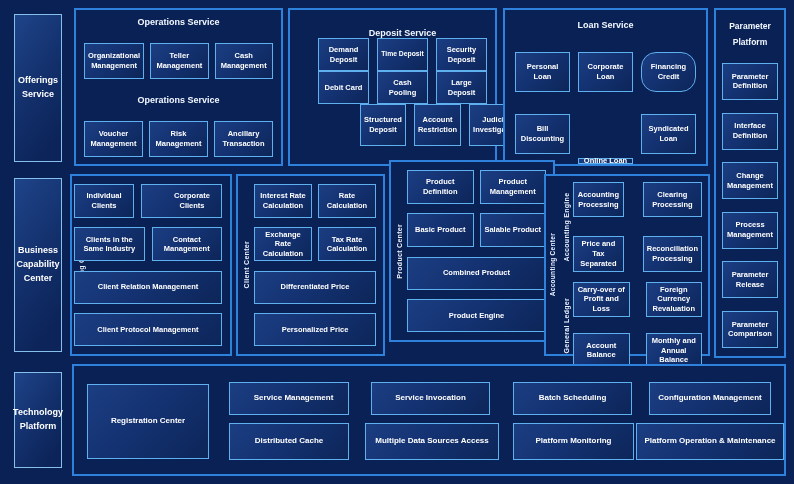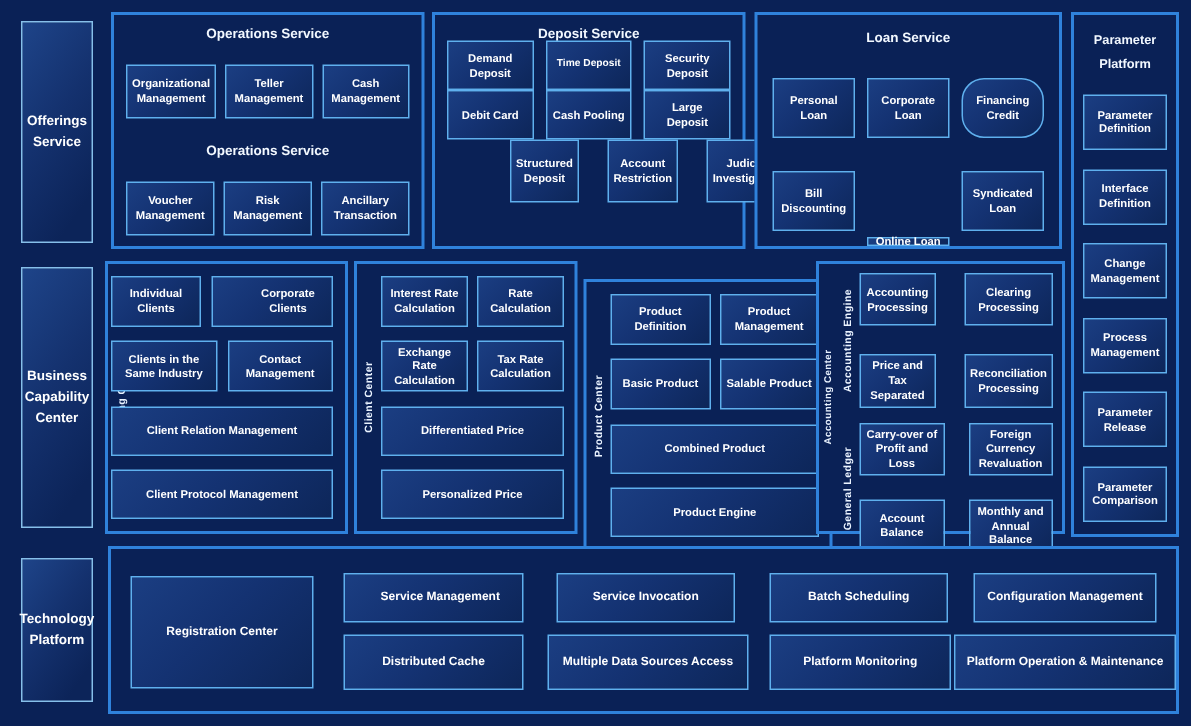--- a/index.html
+++ b/index.html
@@ -43,33 +43,33 @@
       <div class="ptitle">Operations Service</div>
       <div class="row" style="gap:6px;height:36px;">
         <div class="box" style="flex:1;">Voucher Management</div>
         <div class="box" style="flex:1;">Risk Management</div>
         <div class="box" style="flex:1;">Ancillary Transaction</div>
       </div>
     </div>
   </div>
 
   <div class="panel" style="left:288px;top:8px;width:209px;height:158px;">
-    <div class="col" style="padding:7px 8px;justify-content:flex-start;">
+    <div class="col" style="padding:7px 8px;justify-content:center;margin-left:20px;">
       <div class="ptitle">Deposit Service</div>
       <div class="row" style="gap:8px;height:33px;">
         <div class="box" style="flex:1;">Demand Deposit</div>
         <div class="box" style="flex:1;font-size:6.8px;">Time Deposit</div>
         <div class="box" style="flex:1;">Security Deposit</div>
       </div>
       <div class="row" style="gap:8px;height:33px;">
         <div class="box" style="flex:1;">Debit Card</div>
         <div class="box" style="flex:1;">Cash Pooling</div>
         <div class="box" style="flex:1;">Large Deposit</div>
       </div>
-      <div class="row" style="gap:19px;height:42px;padding-left:42px;">
+      <div class="row" style="gap:8px;height:42px;padding-left:42px;">
         <div class="box" style="flex:1;">Structured Deposit</div>
         <div class="box" style="flex:1;">Account Restriction</div>
         <div class="box" style="flex:1;">Judicial Investigation</div>
       </div>
     </div>
   </div>
 
   <div class="panel" style="left:503px;top:8px;width:205px;height:158px;">
     <div class="col" style="padding:10px 10px;justify-content:space-between;">
       <div class="ptitle">Loan Service</div>
@@ -130,21 +130,21 @@
       </div>
       <div class="row" style="gap:6px;height:34px;">
         <div class="box" style="flex:1;">Exchange Rate Calculation</div>
         <div class="box" style="flex:1;">Tax Rate Calculation</div>
       </div>
       <div class="box" style="height:33px;">Differentiated Price</div>
       <div class="box" style="height:33px;">Personalized Price</div>
     </div>
   </div>
 
-  <div class="panel" style="left:389px;top:186px;width:166px;height:182px;">
+  <div class="panel" style="left:389px;top:160px;width:166px;height:182px;">
     <div class="vstrip" style="width:13px;">
         <span class="vlabel">Product Center</span>
       </div>
     <div class="mpanel-content" style="left:16px;right:7px;">
       <div class="row" style="gap:6px;height:34px;">
         <div class="box" style="flex:1;">Product Definition</div>
         <div class="box" style="flex:1;">Product Management</div>
       </div>
       <div class="row" style="gap:6px;height:34px;">
         <div class="box" style="flex:1;">Basic Product</div>

